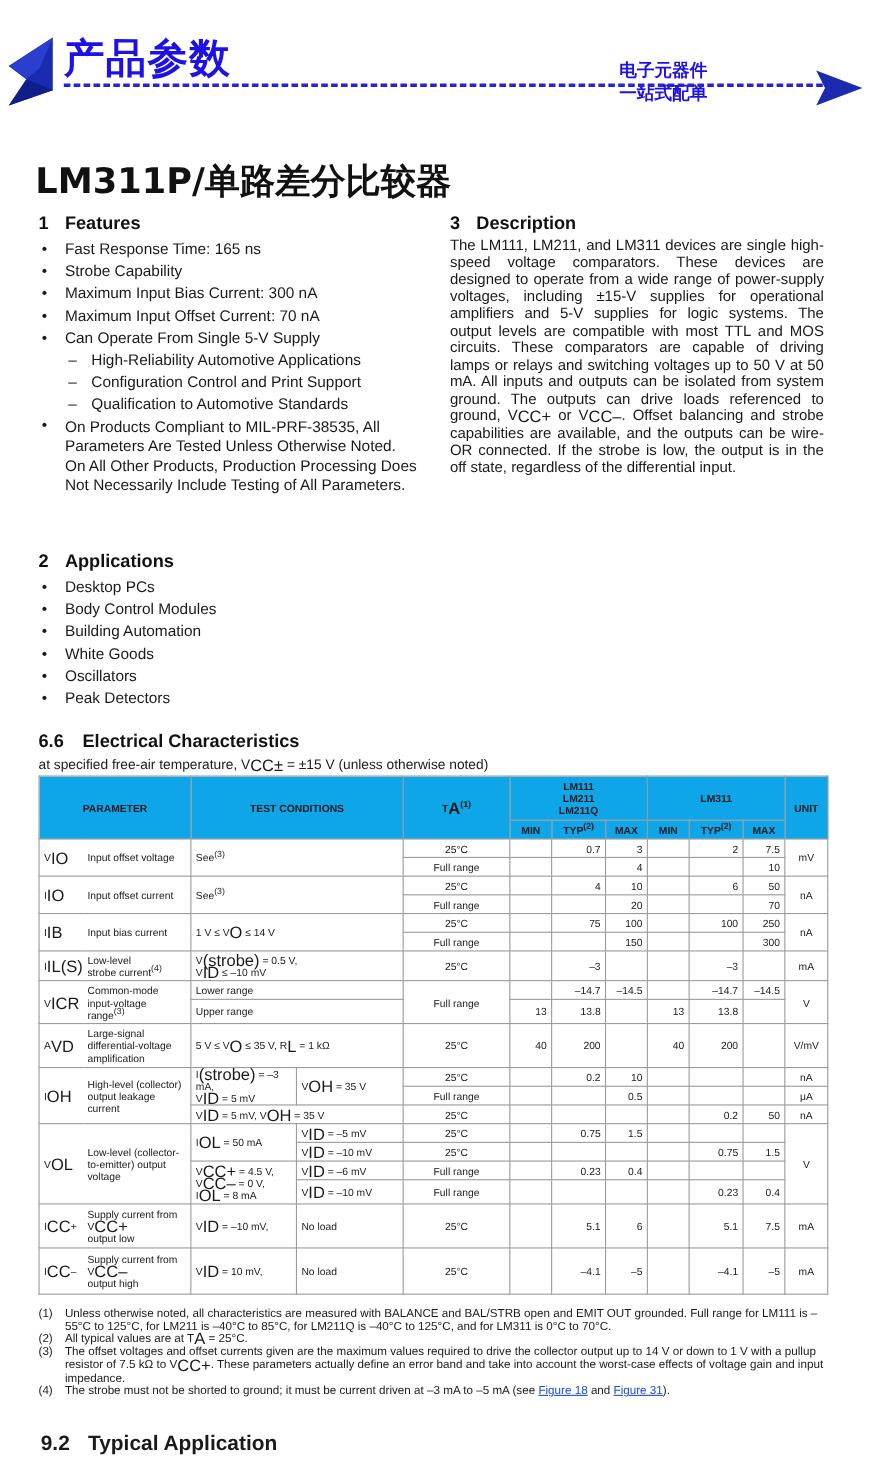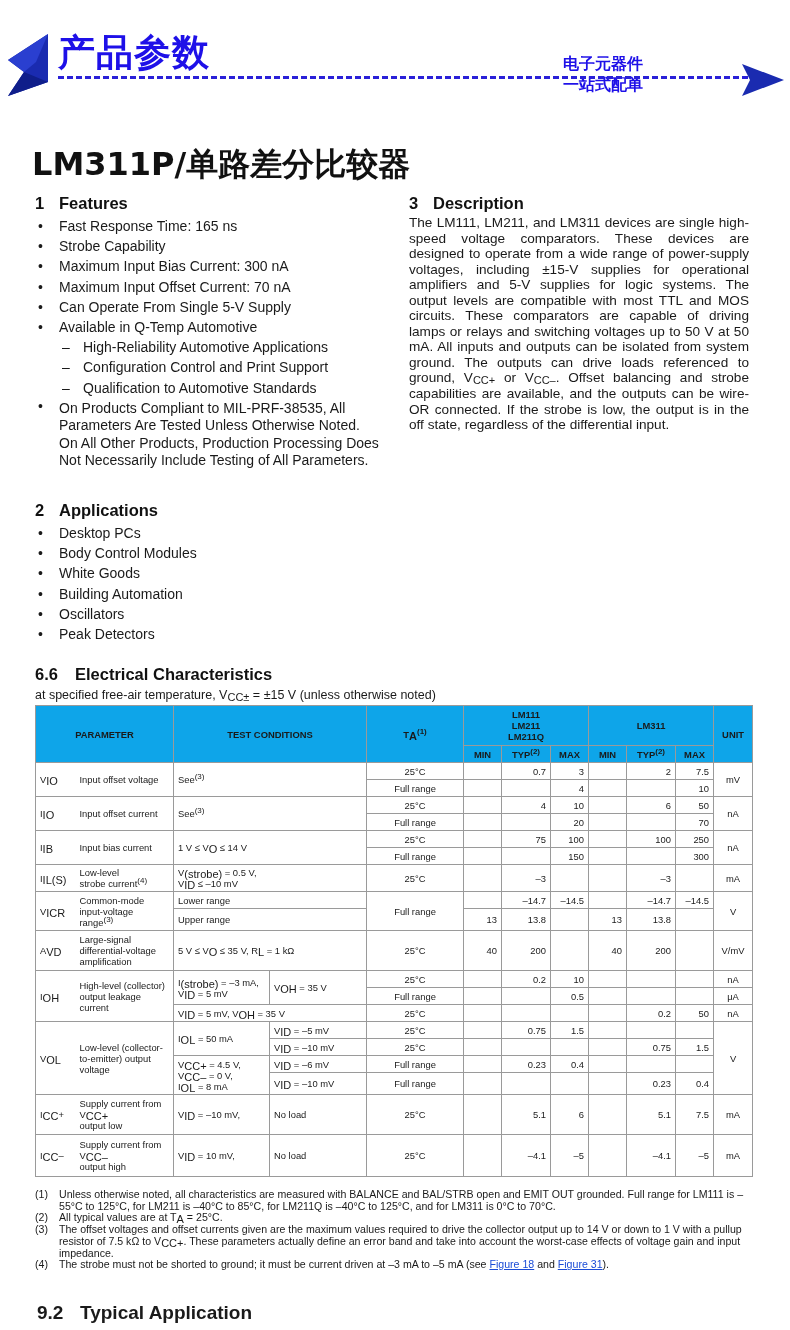--- a/index.html
+++ b/index.html
@@ -13,21 +13,21 @@
   .h1 .num { display:inline-block; width:24px; }
   ul.bl { list-style:none; margin:0; padding:0; }
   ul.bl li { position:relative; padding-left:24px; font-size:14px; line-height:20.2px; color:#1a1a1a; }
   ul.bl li::before { content:"\2022"; position:absolute; left:3px; top:0; }
   ul.bl li.sub { padding-left:48px; }
   ul.bl li.sub::before { content:"\2013"; left:27px; }
   .features { position:absolute; left:35px; top:194px; width:345px; }
   .applications { position:absolute; left:35px; top:501px; width:345px; }
   .description { position:absolute; left:409px; top:194px; width:340px; }
   .desc-text { font-size:13.6px; line-height:15.55px; text-align:justify; margin:2px 0 0 0; }
-  sub { font-size:11px; vertical-align:-2px; line-height:0; }
+  sub { font-size:15px; vertical-align:-2px; line-height:0; }
   sup { font-size:8px; vertical-align:4px; line-height:0; }
   .ec-title { position:absolute; left:35px; top:665px; }
   .ec-cap { position:absolute; left:35px; top:688px; font-size:12.5px; }
   table.ec { position:absolute; left:35px; top:705px; width:717px; border-collapse:collapse; font-size:9.4px; table-layout:fixed; }
   table.ec td, table.ec th { border:1px solid #9a9a9a; padding:0 4px; height:16px; line-height:11px; }
   table.ec th { background:#0ea5e9; font-weight:bold; font-size:9.4px; text-align:center; }
   table.ec .c { text-align:center; }
   table.ec .r { text-align:right; }
   table.ec td.nob { border-left:none; }
   table.ec td.nobr { border-right:none; }
@@ -58,35 +58,34 @@
 <div class="doc-title">LM311P/单路差分比较器</div>
 
 <div class="features">
   <h2 class="h1"><span class="num">1</span><span>Features</span></h2>
   <ul class="bl" style="margin-top:3px">
     <li>Fast Response Time: 165 ns</li>
     <li>Strobe Capability</li>
     <li>Maximum Input Bias Current: 300 nA</li>
     <li>Maximum Input Offset Current: 70 nA</li>
     <li>Can Operate From Single 5-V Supply</li>
-    <li>Available in Q-Temp Automotive</li>
     <li class="sub">High-Reliability Automotive Applications</li>
     <li class="sub">Configuration Control and Print Support</li>
     <li class="sub">Qualification to Automotive Standards</li>
     <li style="line-height:17.5px;padding-top:2px">On Products Compliant to MIL-PRF-38535, All Parameters Are Tested Unless Otherwise Noted. On All Other Products, Production Processing Does Not Necessarily Include Testing of All Parameters.</li>
   </ul>
 </div>
 
 <div class="applications">
   <h2 class="h1"><span class="num">2</span><span>Applications</span></h2>
   <ul class="bl" style="margin-top:3px">
     <li>Desktop PCs</li>
     <li>Body Control Modules</li>
+    <li>Building Automation</li>
     <li>White Goods</li>
-    <li>Building Automation</li>
     <li>Oscillators</li>
     <li>Peak Detectors</li>
   </ul>
 </div>
 
 <div class="description">
   <h2 class="h1"><span class="num">3</span><span>Description</span></h2>
   <p class="desc-text"><span>The LM111, LM211, and LM311 devices are single high-speed voltage comparators. These devices are designed to operate from a wide range of power-supply voltages, including ±15-V supplies for operational amplifiers and 5-V supplies for logic systems. The output levels are compatible with most TTL and MOS circuits. These comparators are capable of driving lamps or relays and switching voltages up to 50 V at 50 mA. All inputs and outputs can be isolated from system ground. The outputs can drive loads referenced to ground, V</span><sub>CC+</sub><span> or V</span><sub>CC–</sub><span>. Offset balancing and strobe capabilities are available, and the outputs can be wire-OR connected. If the strobe is low, the output is in the off state, regardless of the differential input.</span></p>
 </div>
 

